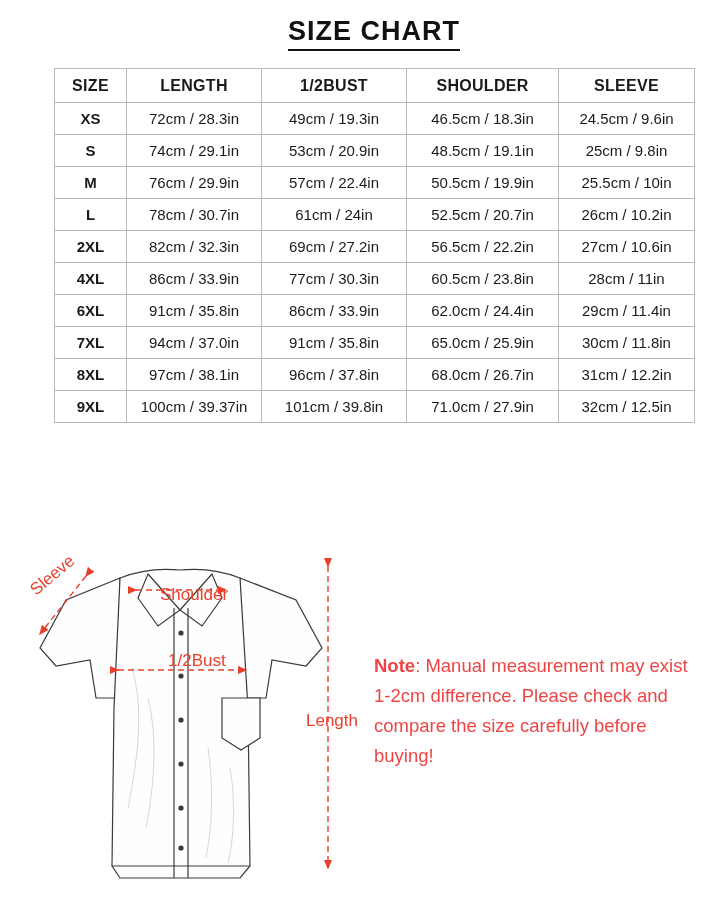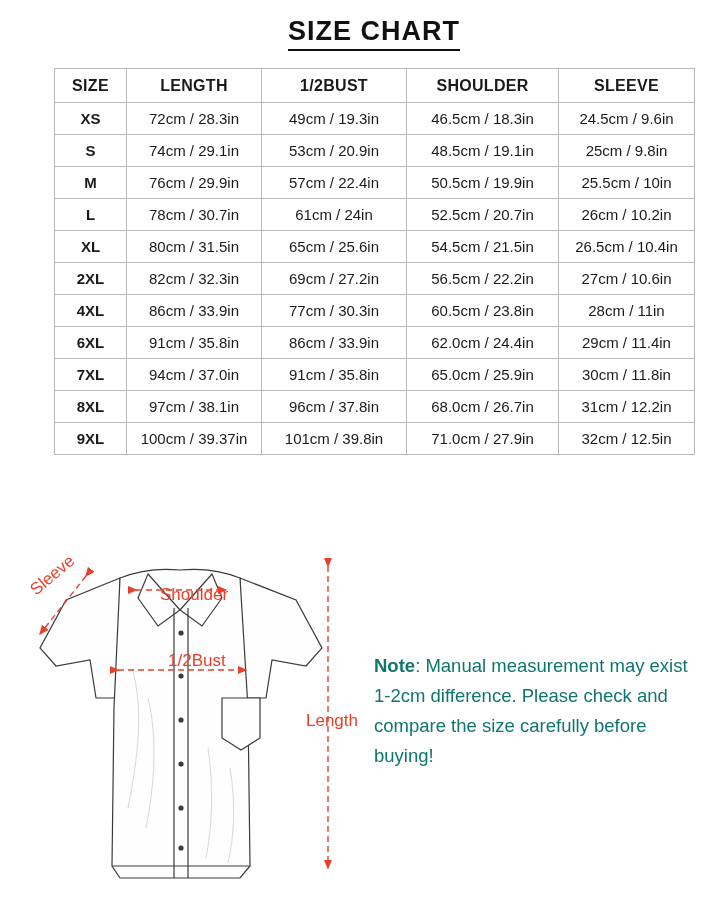--- a/index.html
+++ b/index.html
@@ -70,21 +70,21 @@
     width: 720px; height: 365px;
   }
   .shirt-svg { position: absolute; left: 8px; top: 0; }
   .note {
     position: absolute;
     left: 374px;
     top: 103px;
     width: 320px;
     font-size: 18.5px;
     line-height: 1.62;
-    color: #0f766e;
+    color: #ef4444;
   }
   .note b { font-weight: bold; }
   .label-red {
     fill: #e8402a;
     font-family: "Liberation Sans", sans-serif;
   }
 </style>
 </head>
 <body>
 
@@ -135,27 +135,20 @@
             <td>25.5cm / 10in</td>
           </tr>
           <tr>
             <td class="size-cell">L</td>
             <td>78cm / 30.7in</td>
             <td>61cm / 24in</td>
             <td>52.5cm / 20.7in</td>
             <td>26cm / 10.2in</td>
           </tr>
           <tr>
-            <td class="size-cell">XL</td>
-            <td>80cm / 31.5in</td>
-            <td>65cm / 25.6in</td>
-            <td>54.5cm / 21.5in</td>
-            <td>26.5cm / 10.4in</td>
-          </tr>
-          <tr>
             <td class="size-cell">2XL</td>
             <td>82cm / 32.3in</td>
             <td>69cm / 27.2in</td>
             <td>56.5cm / 22.2in</td>
             <td>27cm / 10.6in</td>
           </tr>
           <tr>
             <td class="size-cell">4XL</td>
             <td>86cm / 33.9in</td>
             <td>77cm / 30.3in</td>

